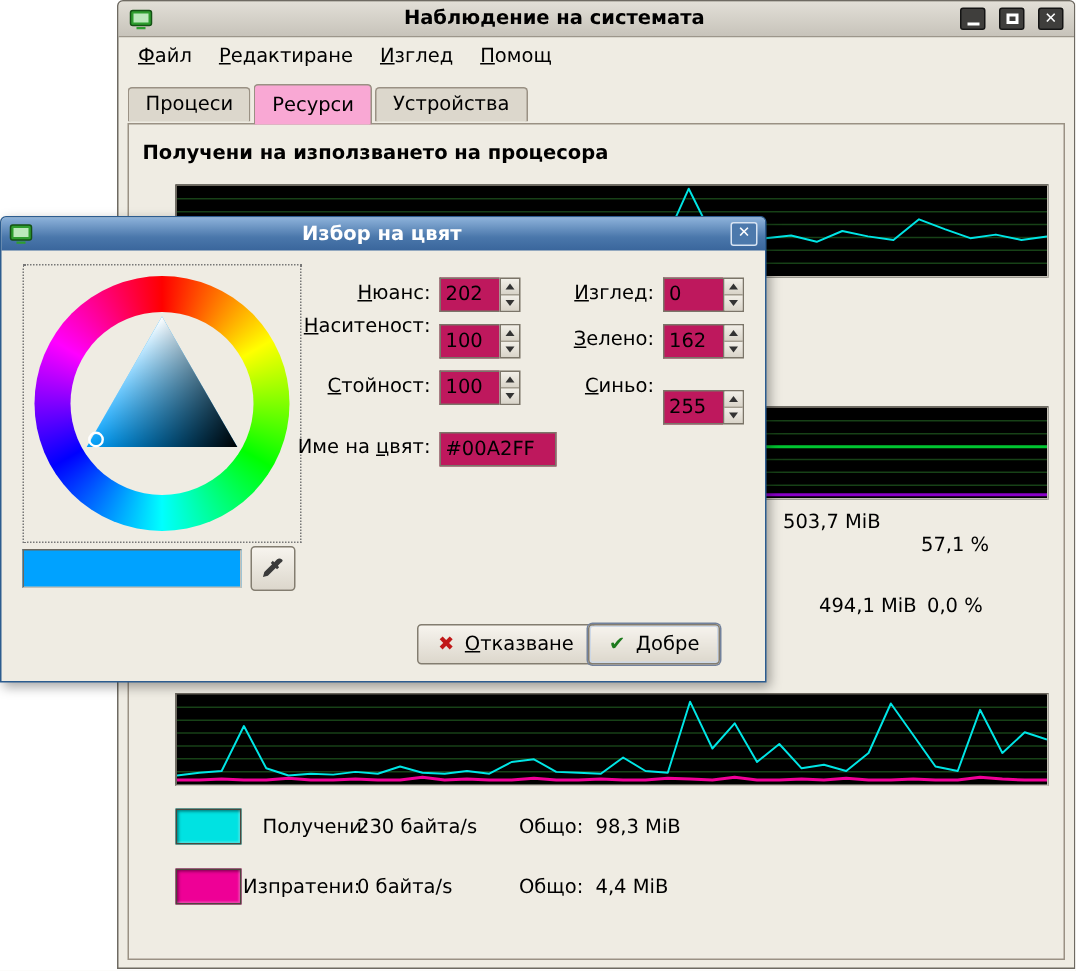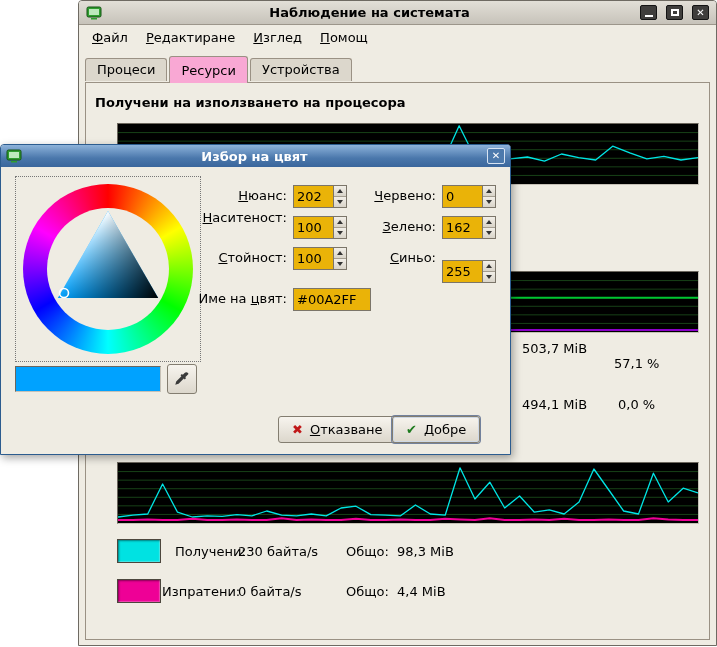--- a/index.html
+++ b/index.html
@@ -53,21 +53,21 @@
   .hue-ring::after{content:"";position:absolute;left:24px;top:24px;width:122px;height:122px;
                    border-radius:50%;background:#efece3}
   .tri-svg{position:absolute;left:31px;top:31px;width:124px;height:124px}
 
   .dlabel{position:absolute;text-align:right;width:150px;white-space:nowrap}
   .dlabel::first-letter{text-decoration:underline}
   .dlabel.no-fl::first-letter{text-decoration:none}
   .mnem{text-decoration:underline}
 
   .spin{position:absolute;display:flex;height:23px}
-  .txt{border:1px solid #7b7569;background:#eab308;font:13px "DejaVu Sans",sans-serif;padding:0 3px}
+  .txt{border:1px solid #7b7569;background:#be185d;font:13px "DejaVu Sans",sans-serif;padding:0 3px}
   .spin .txt{width:40px;border-right:none}
   .spin-btns{display:flex;flex-direction:column;width:14px;border:1px solid #7b7569;background:#e6e2d8}
   .spin-btn{flex:1;background:linear-gradient(#f2efe8,#d9d4c9);display:flex;align-items:center;justify-content:center}
   .spin-btn + .spin-btn{border-top:1px solid #a39d90}
   .arr{width:0;height:0;border-left:3px solid transparent;border-right:3px solid transparent}
   .arr.up{border-bottom:4px solid #333}
   .arr.down{border-top:4px solid #333}
   .name-input{position:absolute;left:292px;top:143px;width:78px;height:23px}
 
   .preview{position:absolute;left:14px;top:221px;width:146px;height:26px;
@@ -145,21 +145,21 @@
             <line x1="0" x2="100" y1="57.14" y2="57.14" stroke="#174117" stroke-width="1" vector-effect="non-scaling-stroke"></line>
             <line x1="0" x2="100" y1="71.43" y2="71.43" stroke="#174117" stroke-width="1" vector-effect="non-scaling-stroke"></line>
             <line x1="0" x2="100" y1="85.71" y2="85.71" stroke="#174117" stroke-width="1" vector-effect="non-scaling-stroke"></line>
             <polyline points="0.00,43.00 100.00,43.00" fill="none" stroke="#00c531" stroke-width="2" vector-effect="non-scaling-stroke" stroke-linejoin="round"></polyline>
             <polyline points="0.00,96.50 100.00,96.50" fill="none" stroke="#8a00c8" stroke-width="2" vector-effect="non-scaling-stroke" stroke-linejoin="round"></polyline>
           </svg>
         </div>
 
       <span class="metric" style="left:436px;top:258px">503,7 MiB</span>
       <span class="metric" style="left:528px;top:273px">57,1 %</span>
-      <span class="metric" style="left:436px;top:314px">494,1 MiB</span>
+      <span class="metric" style="left:460px;top:314px">494,1 MiB</span>
       <span class="metric" style="left:532px;top:314px">0,0 %</span>
 
       <div class="chart" style="top:379px">
           <svg viewBox="0 0 100 100" preserveAspectRatio="none" style="width: 100%; height: 100%; display: block;">
             <line x1="0" x2="100" y1="14.29" y2="14.29" stroke="#174117" stroke-width="1" vector-effect="non-scaling-stroke"></line>
             <line x1="0" x2="100" y1="28.57" y2="28.57" stroke="#174117" stroke-width="1" vector-effect="non-scaling-stroke"></line>
             <line x1="0" x2="100" y1="42.86" y2="42.86" stroke="#174117" stroke-width="1" vector-effect="non-scaling-stroke"></line>
             <line x1="0" x2="100" y1="57.14" y2="57.14" stroke="#174117" stroke-width="1" vector-effect="non-scaling-stroke"></line>
             <line x1="0" x2="100" y1="71.43" y2="71.43" stroke="#174117" stroke-width="1" vector-effect="non-scaling-stroke"></line>
             <line x1="0" x2="100" y1="85.71" y2="85.71" stroke="#174117" stroke-width="1" vector-effect="non-scaling-stroke"></line>
@@ -211,21 +211,21 @@
         <polygon points="10.8,90 61,3 111.2,90" fill="url(#gB)"></polygon>
         <circle cx="17" cy="85" r="4.5" fill="none" stroke="#ffffff" stroke-width="1.6"></circle>
       </svg>
     </div>
 
     <span class="dlabel" style="top:43px;right:223px">Нюанс:</span>
     <span class="dlabel" style="top:65px;right:223px">Наситеност:</span>
     <span class="dlabel no-fl" style="top:146px;right:223px"><span>Име на </span><span class="mnem">ц</span><span>вят:</span></span>
     <span class="dlabel" style="top:105px;right:223px">Стойност:</span>
 
-    <span class="dlabel" style="top:43px;right:74px">Червено:</span>
+    <span class="dlabel" style="top:43px;right:74px">Изглед:</span>
     <span class="dlabel" style="top:74px;right:74px">Зелено:</span>
     <span class="dlabel" style="top:105px;right:74px">Синьо:</span>
 
     <div class="spin" style="left:292px;top:40px">
       <input class="txt" value="202" style="">
       <span class="spin-btns">
           <span class="spin-btn">
             <i class="arr up"></i>
           </span>
           <span class="spin-btn">

